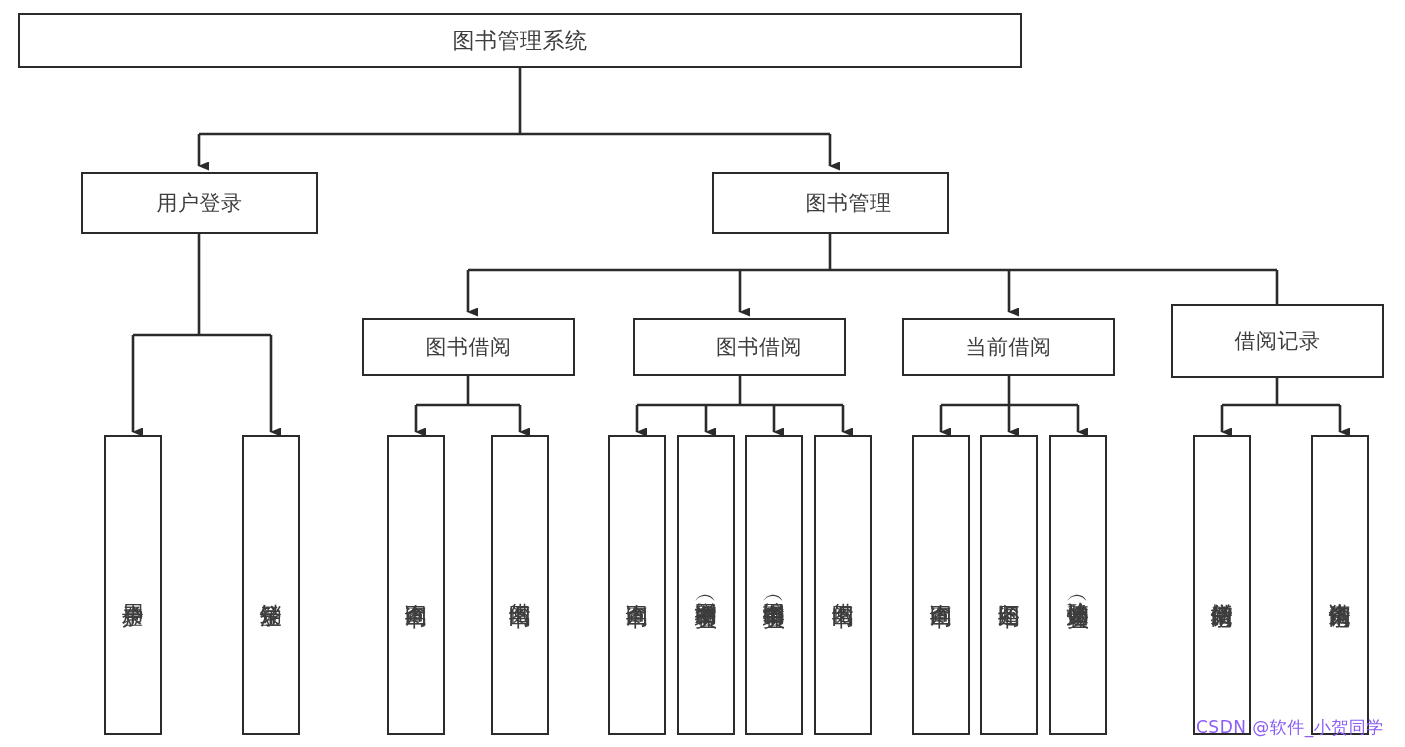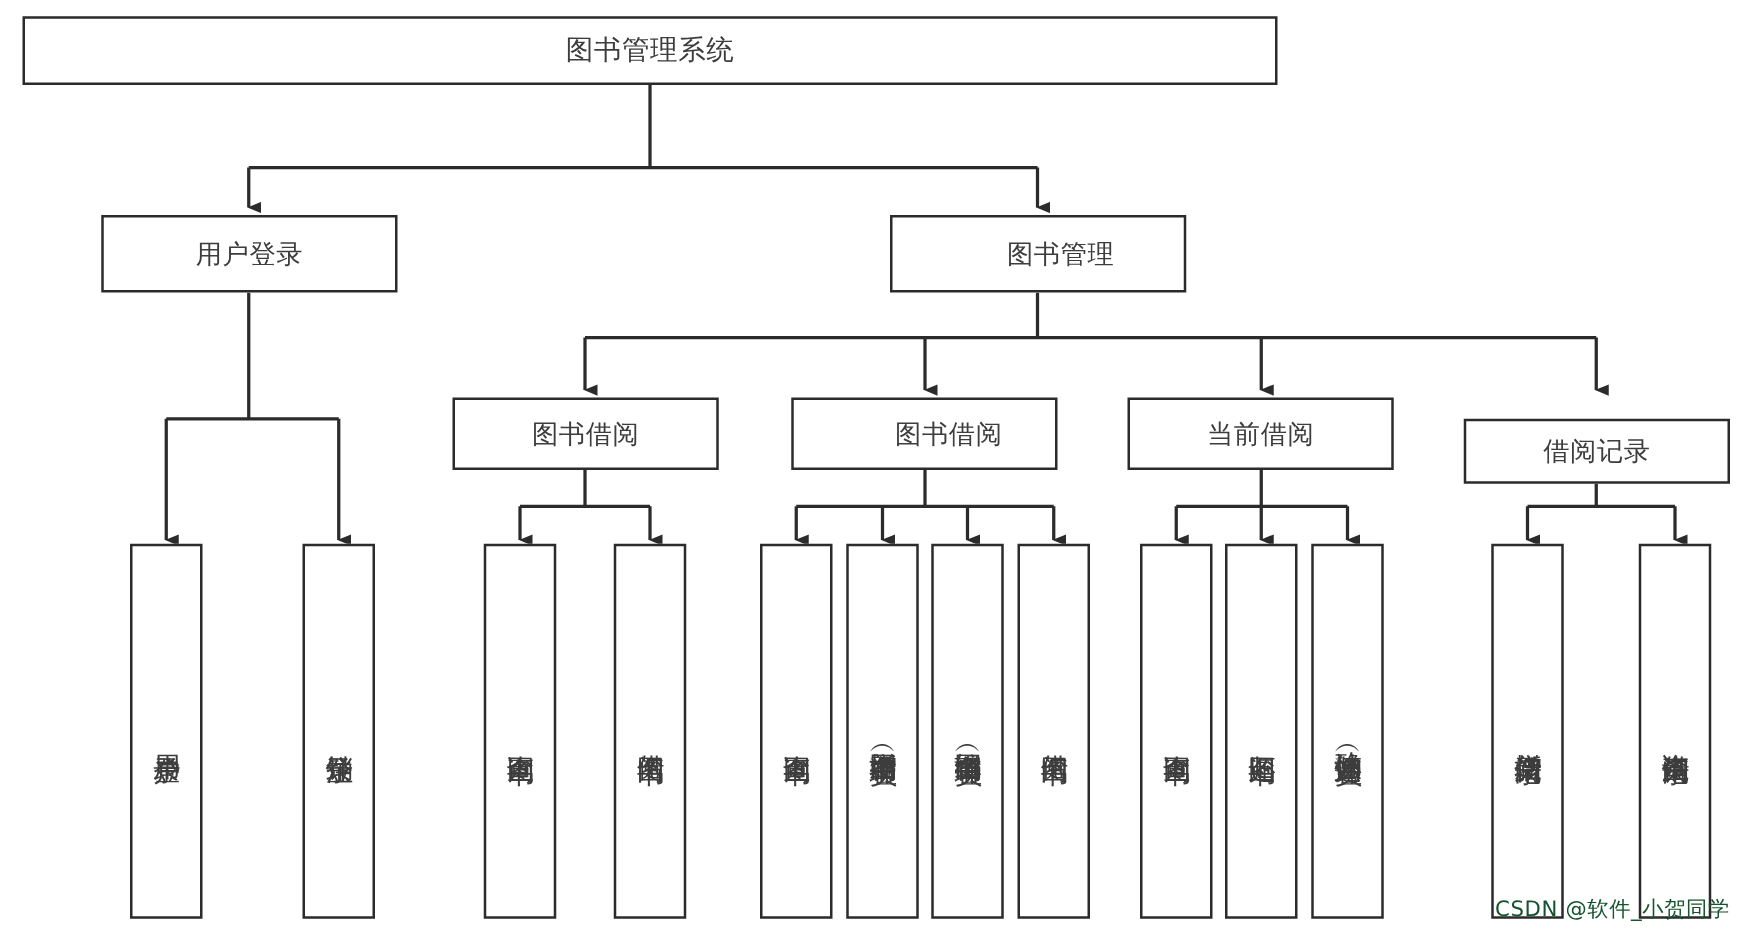--- a/index.html
+++ b/index.html
@@ -60,21 +60,21 @@
     writing-mode: vertical-rl;
     text-orientation: upright;
     font-size: 22px;
     line-height: 1.06;
     letter-spacing: 1px;
     max-height: 100%;
   }
   .watermark {
     position: absolute;
     font-size: 17px;
-    color: #14532d;
+    color: #8b5cf6;
     white-space: nowrap;
     letter-spacing: 0.5px;
   }
 </style>
 </head>
 <body>
 
 <div id="canvas">
 
   <svg class="wires" viewBox="0 0 1405 747">
@@ -143,21 +143,21 @@
 
   <div class="node h" style="left:362px; top:318px; width:213px; height:58px;">
     <span class="lbl">图书借阅</span>
   </div>
   <div class="node h" style="left:633px; top:318px; width:213px; height:58px;padding-left:39px;">
     <span class="lbl">图书借阅</span>
   </div>
   <div class="node h" style="left:902px; top:318px; width:213px; height:58px;">
     <span class="lbl">当前借阅</span>
   </div>
-  <div class="node h" style="left:1171px; top:335px; width:213px; height:52px;">
+  <div class="node h" style="left:1171px; top:304px; width:213px; height:74px;">
     <span class="lbl">借阅记录</span>
   </div>
 
   <div class="node v" style="left:104px; top:435px; width:58px; height:300px;">
     <span class="lbl">用户登录</span>
   </div>
   <div class="node v" style="left:242px; top:435px; width:58px; height:300px;">
     <span class="lbl">注销登录</span>
   </div>
 

